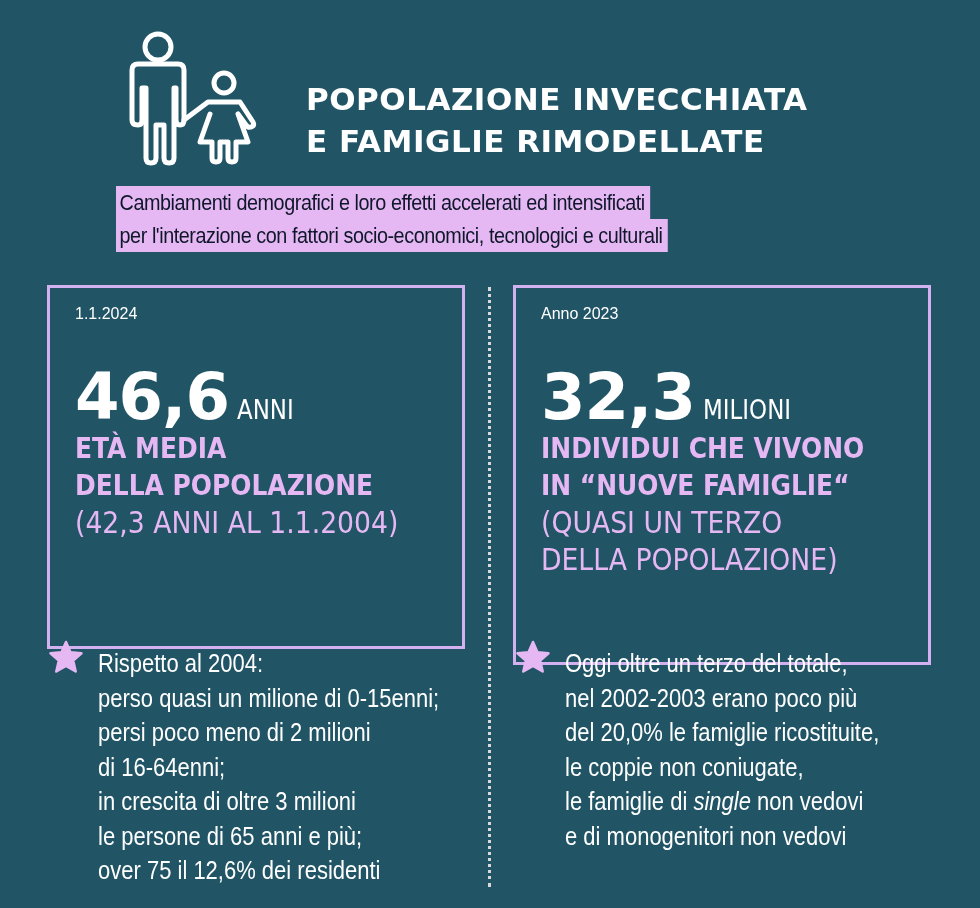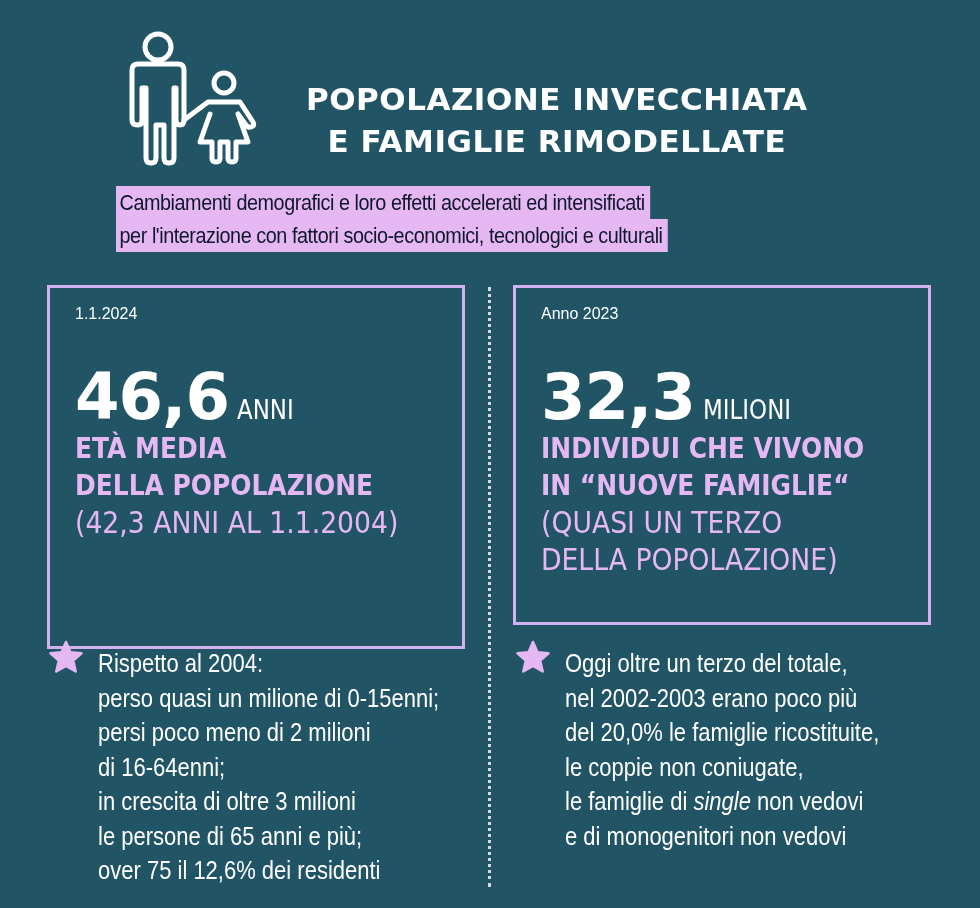--- a/index.html
+++ b/index.html
@@ -9,38 +9,37 @@
     font-family:"Liberation Sans", sans-serif;
     color:#ffffff;
     position:relative;
   }
   .icon-family { position:absolute; left:118px; top:30px; width:140px; height:140px; }
   .title {
     position:absolute; left:306px; top:78px;
     font-family:"DejaVu Sans", sans-serif; font-weight:bold;
     font-size:31px; line-height:42px; letter-spacing:0.5px;
     color:#ffffff;
-    text-align:center;
   }
   .subtitle-wrap {
     position:absolute; left:116px; top:186px;
     font-family:"Liberation Sans", sans-serif;
     font-size:22.5px; line-height:33px; color:#0f172a;
     letter-spacing:-0.5px;
   }
   .subtitle-line {
     display:inline-block; background:#e6b8f3; padding:0 6px 0 4px;
     transform:scaleX(0.88); transform-origin:left;
     white-space:nowrap;
   }
   .box {
     position:absolute; border:3px solid #d3b0ef; box-sizing:border-box;
   }
   .box-left { left:47px; top:285px; width:418px; height:364px; }
-  .box-right { left:513px; top:285px; width:418px; height:340px; }
+  .box-right { left:513px; top:285px; width:418px; height:380px; }
   .box-date { position:absolute; left:25px; top:17px; font-size:16px; color:#ffffff; }
   .big-row { position:absolute; left:25px; top:72px; white-space:nowrap; }
   .big-num { font-family:"DejaVu Sans", sans-serif; font-weight:bold; font-size:64px; color:#ffffff; letter-spacing:-1px; }
   .big-unit { font-family:"DejaVu Sans", sans-serif; font-size:27px; color:#ffffff; margin-left:8px; display:inline-block; transform:scaleX(0.85); transform-origin:left; }
   .box-head {
     position:absolute; left:25px; top:142px;
     font-family:"DejaVu Sans", sans-serif; font-weight:bold;
     font-size:29px; line-height:37px; color:#e6b8f3;
     transform:scaleX(0.86); transform-origin:left; white-space:nowrap;
   }

